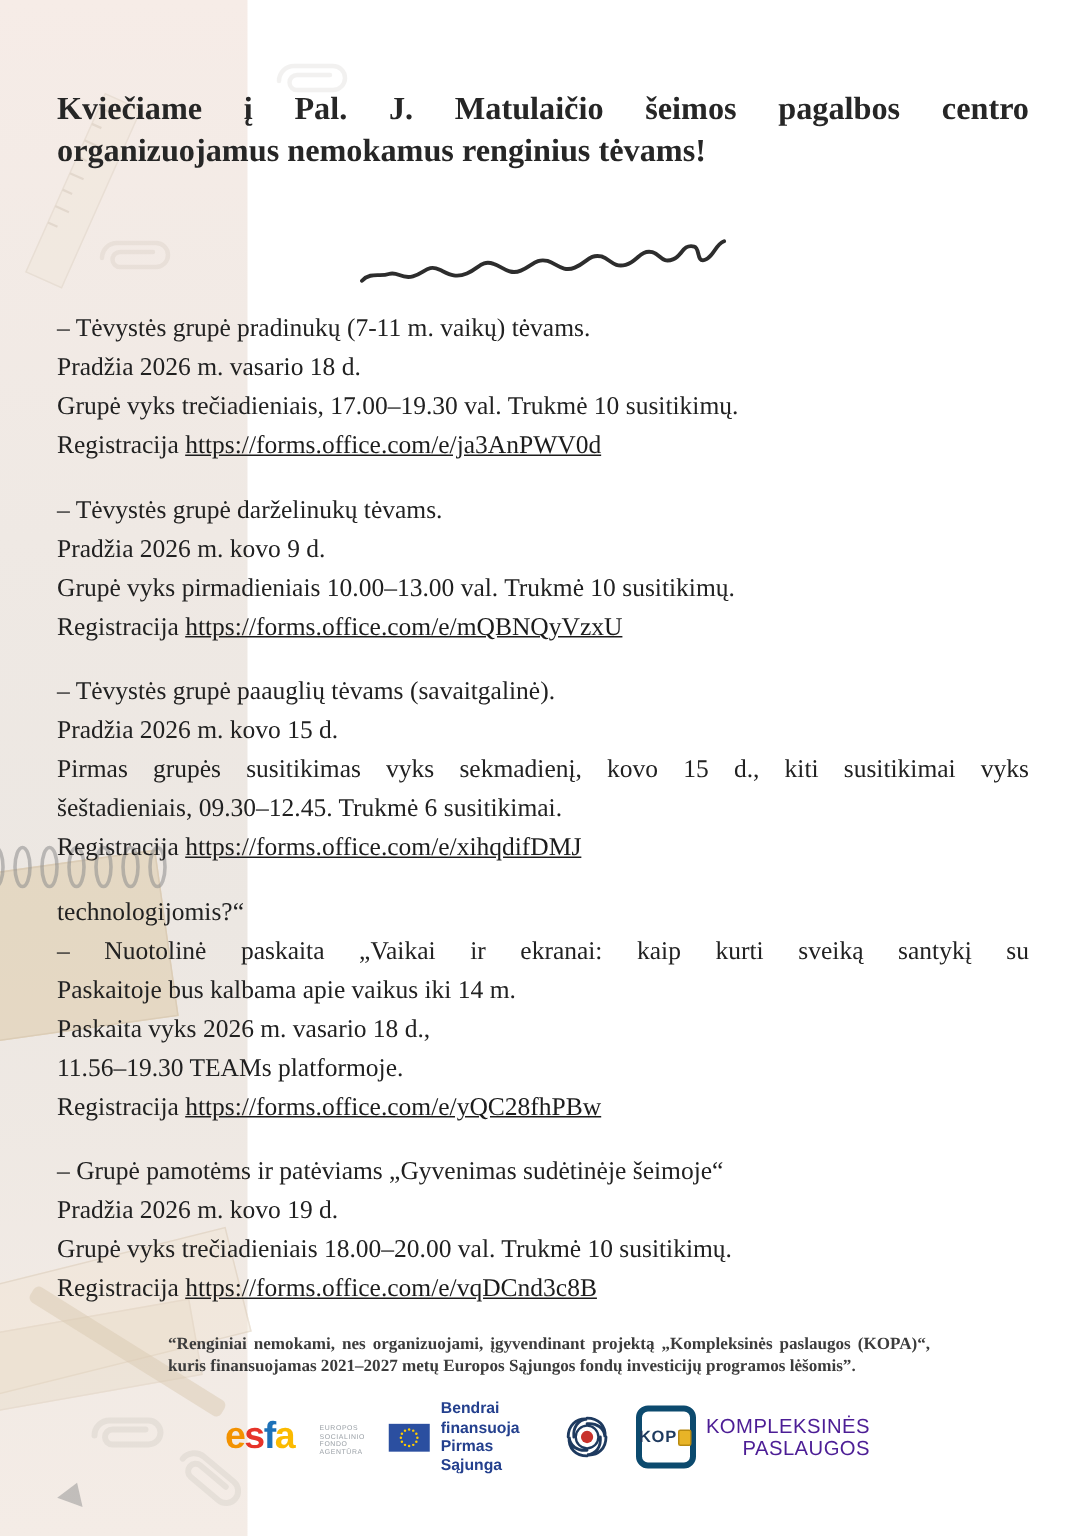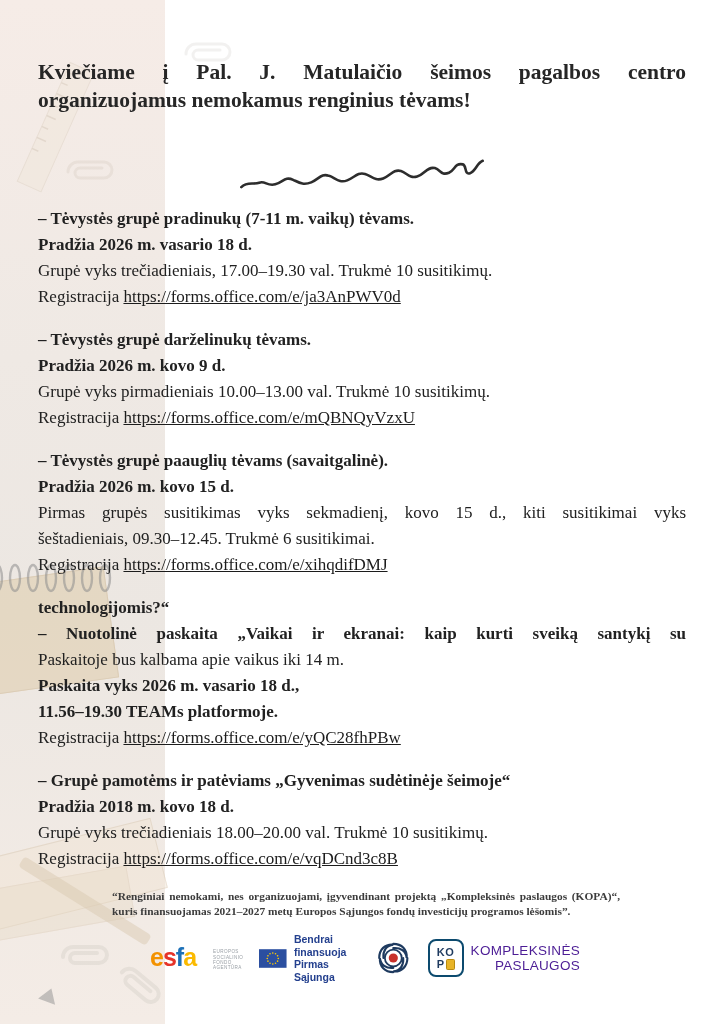--- a/index.html
+++ b/index.html
@@ -20,42 +20,42 @@
   .pencil-body{background:#d9c9b2;border-radius:4px;}
   .pencil-tip{width:0;height:0;border-left:9px solid transparent;border-right:9px solid transparent;border-top:14px solid #8f8f8f;}
   
   .content{position:relative;z-index:1;padding:58px 38px 0 38px;}
   .headline{font-weight:bold;font-size:21.5px;line-height:28px;color:#262626;}
   .headline .jl{text-align:justify;text-align-last:justify;}
   .squiggle-wrap{margin-top:40px;height:38px;display:flex;justify-content:center;}
   .events{margin-top:14px;font-size:17px;line-height:26px;}
   .event{margin-bottom:17px;}
   .event p{margin:0;}
-  .b{font-weight:bold;}
+  .b{font-weight:normal;}
   .jl{text-align:justify;text-align-last:justify;}
   .link{color:#1c1c1c;text-decoration:underline;cursor:pointer;}
   
   .footer{position:relative;z-index:1;}
   .disclaimer{
     margin-left:112px;width:508px;
     font-weight:bold;font-size:11.4px;line-height:15px;color:#3c3c3c;
   }
   .logo-row{
     margin-top:13px;margin-left:150px;width:430px;
     display:flex;align-items:center;gap:16px;
   }
   .esfa{display:flex;align-items:flex-start;gap:17px;}
   .esfa-word{font-family:"Liberation Sans",sans-serif;font-weight:bold;font-size:25px;line-height:25px;letter-spacing:-1px;}
   .esfa-caption{display:flex;flex-direction:column;font-family:"Liberation Sans",sans-serif;font-size:4.6px;line-height:5.4px;color:#9aa0a6;letter-spacing:.4px;padding-top:4px;}
   .eu{display:flex;align-items:center;gap:7px;}
   .eu-caption{font-family:"Liberation Sans",sans-serif;font-weight:bold;font-size:10.5px;line-height:12.5px;color:#24408e;}
   .kopa{display:flex;align-items:center;gap:7px;}
   .kopa-box{
-    width:32px;height:34px;border:2px solid #0c4a6e;border-radius:8px;
-    display:flex;flex-direction:column;align-items:center;justify-content:center;
+    width:32px;height:34px;border:4px solid #0c4a6e;border-radius:8px;
+    display:flex;flex-direction:row;align-items:center;justify-content:center;
     font-family:"Liberation Sans",sans-serif;font-weight:bold;font-size:11px;line-height:12px;color:#1e3a5f;letter-spacing:.5px;
   }
   .kopa-p{display:flex;align-items:center;gap:1px;}
   .kopa-a{display:inline-block;width:7px;height:9px;background:#e8b427;border-radius:1.5px;border:1px solid #b88a10;}
   .kopa-caption{font-family:"Liberation Sans",sans-serif;font-size:13.5px;line-height:15px;color:#4c1d95;letter-spacing:.3px;text-align:right;}
 </style>
 </head>
 <body>
 
 <div class="bg-layer">
@@ -156,21 +156,21 @@
       <p class="b">technologijomis?“</p>
       <p class="b jl">– Nuotolinė paskaita „Vaikai ir ekranai: kaip kurti sveiką santykį su</p>
       <p>Paskaitoje bus kalbama apie vaikus iki 14 m.</p>
       <p class="b">Paskaita vyks 2026 m. vasario 18 d.,</p>
       <p class="b">11.56–19.30 TEAMs platformoje.</p>
       <p><span>Registracija</span> <a class="link">https://forms.office.com/e/yQC28fhPBw</a></p>
     </section>
 
     <section class="event">
       <p class="b">– Grupė pamotėms ir patėviams „Gyvenimas sudėtinėje šeimoje“</p>
-      <p class="b">Pradžia 2018 m. kovo 18 d.</p>
+      <p class="b">Pradžia 2026 m. kovo 19 d.</p>
       <p>Grupė vyks trečiadieniais 18.00–20.00 val. Trukmė 10 susitikimų.</p>
       <p><span>Registracija</span> <a class="link">https://forms.office.com/e/vqDCnd3c8B</a></p>
     </section>
 
   </div>
 </div>
 
 <div class="footer">
   <div class="disclaimer">
     <div class="jl">“Renginiai nemokami, nes organizuojami, įgyvendinant projektą „Kompleksinės paslaugos (KOPA)“,</div>

